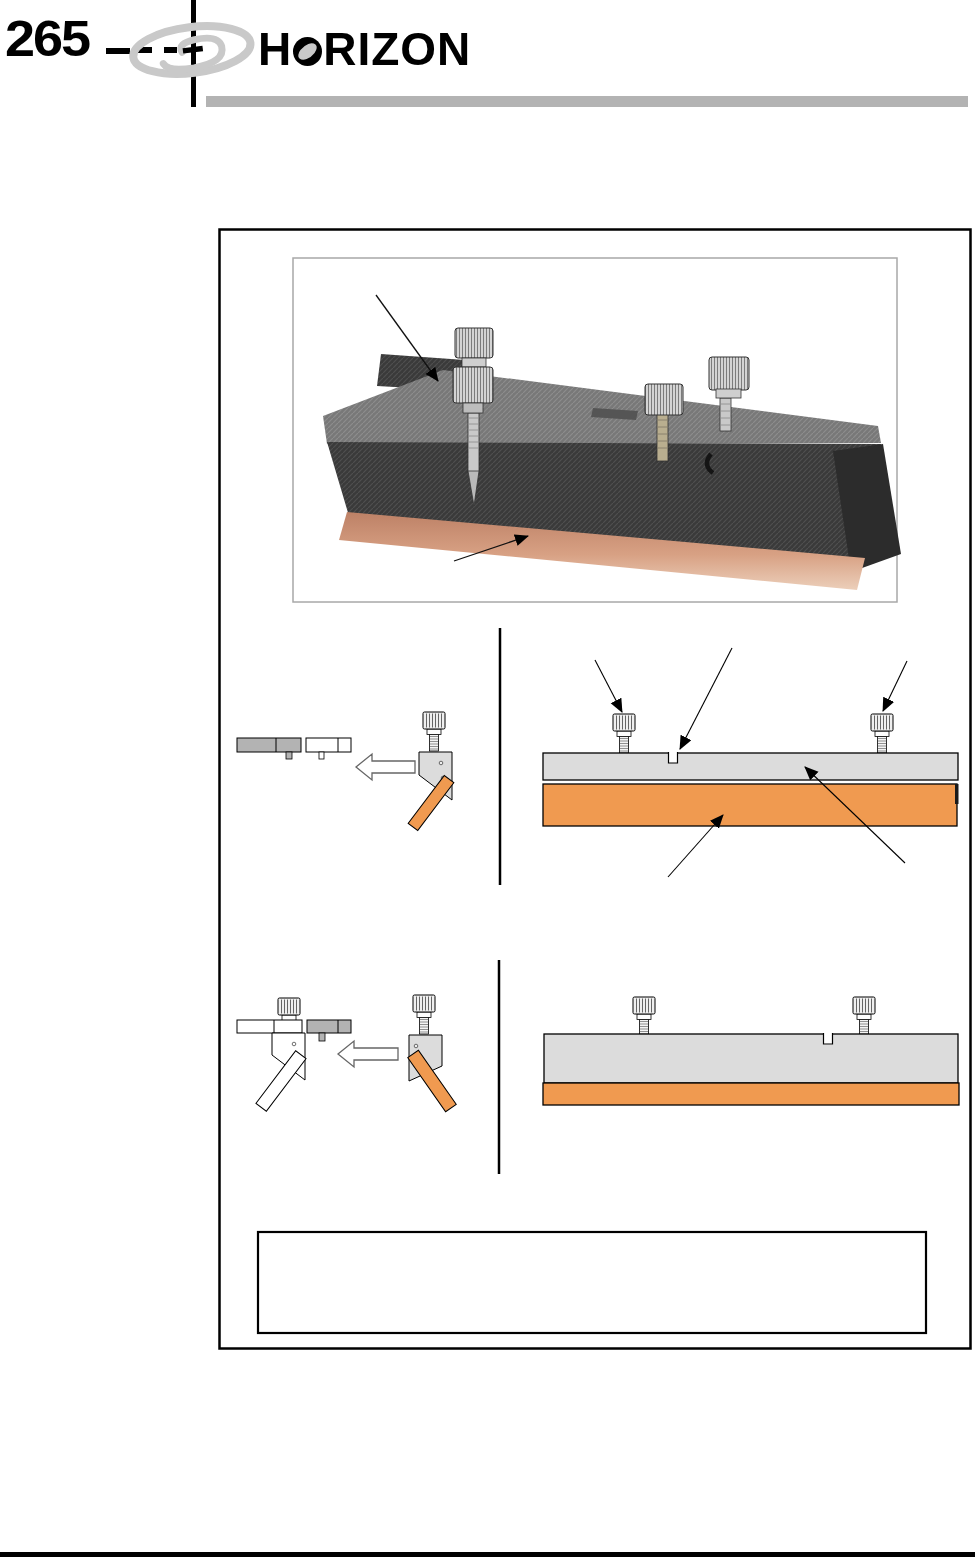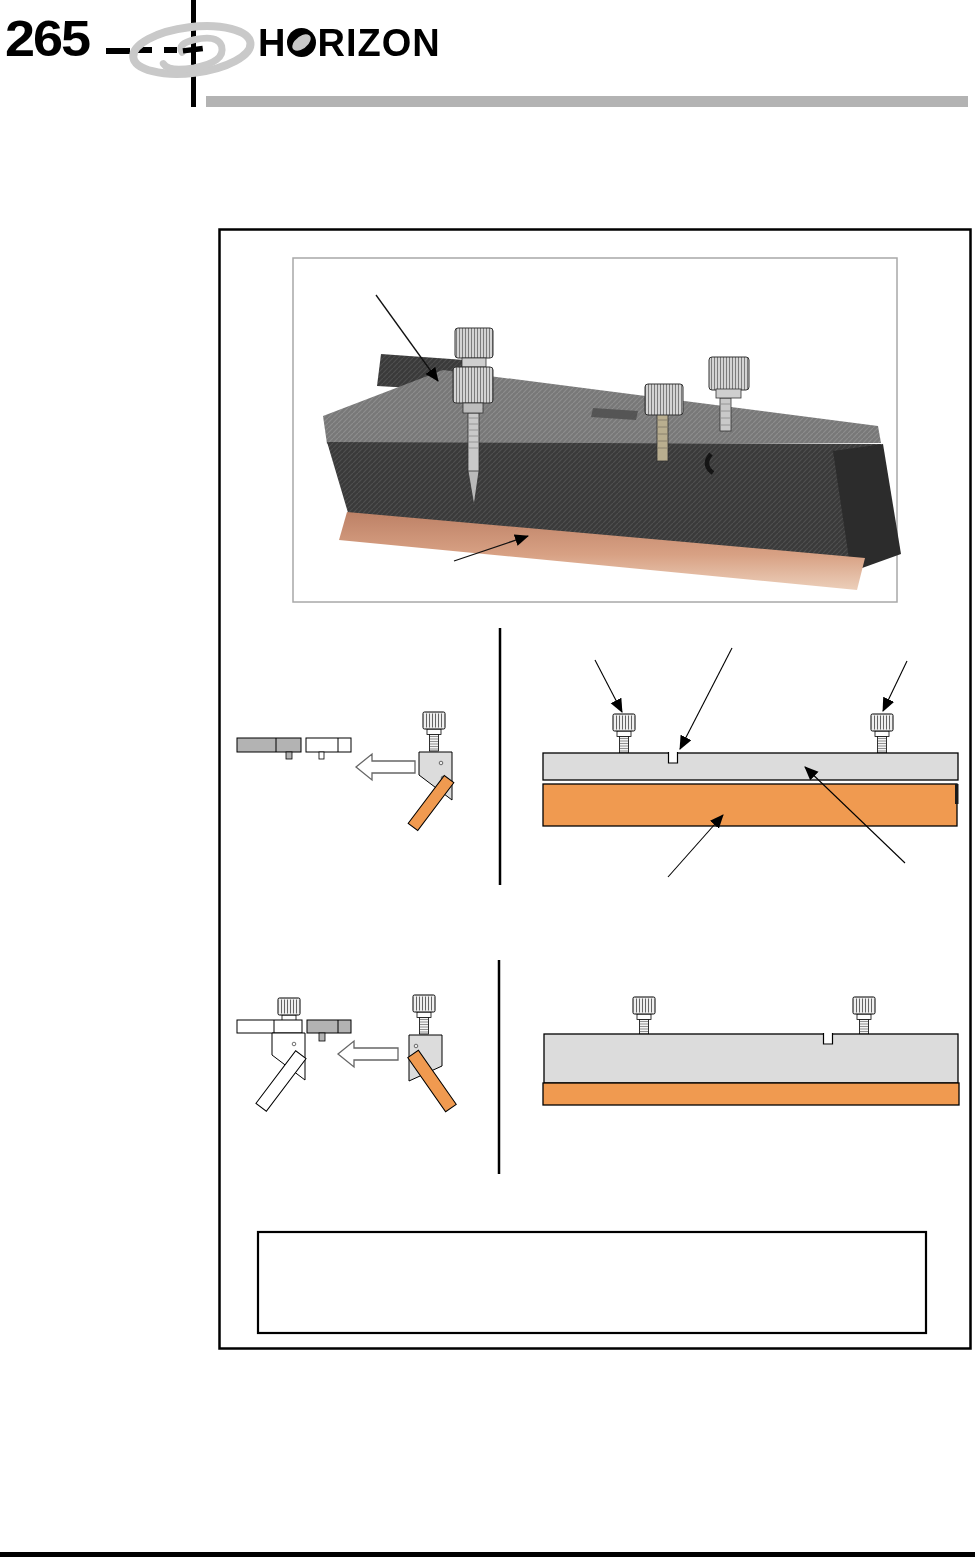--- a/index.html
+++ b/index.html
@@ -5,21 +5,21 @@
   html,body{margin:0;padding:0;background:#ffffff;}
   body{position:relative;width:975px;height:1558px;overflow:hidden;
        font-family:"Liberation Sans",sans-serif;}
   .abs{position:absolute;}
   
   #page-number{left:5px;top:10px;font-size:54px;font-weight:bold;
     letter-spacing:-2px;color:#000;transform:scaleY(.92);transform-origin:top left;}
   .dash{background:#000;}
   #header-vline{left:191px;top:0;width:5px;height:107px;background:#000;}
   #header-rule{left:206px;top:96px;width:762px;height:11px;background:#b3b3b3;}
-  #brand{left:258px;top:22px;font-size:38px;font-weight:bold;letter-spacing:1px;
+  #brand{left:258px;top:22px;font-size:46px;font-weight:bold;letter-spacing:1px;
     color:#000;white-space:nowrap;}
   #brand .logo-o{display:inline-block;width:29px;height:29px;background:#000;
     border-radius:50%;position:relative;top:1px;margin:0 1px;}
   #brand .logo-o i{position:absolute;left:8px;top:4px;width:13px;height:21px;
     background:#c9c9c9;border-radius:65% 35% 65% 35%;transform:rotate(38deg);display:block;}
   #swirl-logo{left:126px;top:20px;}
   
   #figure-svg{left:218px;top:228px;}
   #bottom-rule{left:0;top:1552px;width:975px;height:5px;background:#000;}
 </style>

